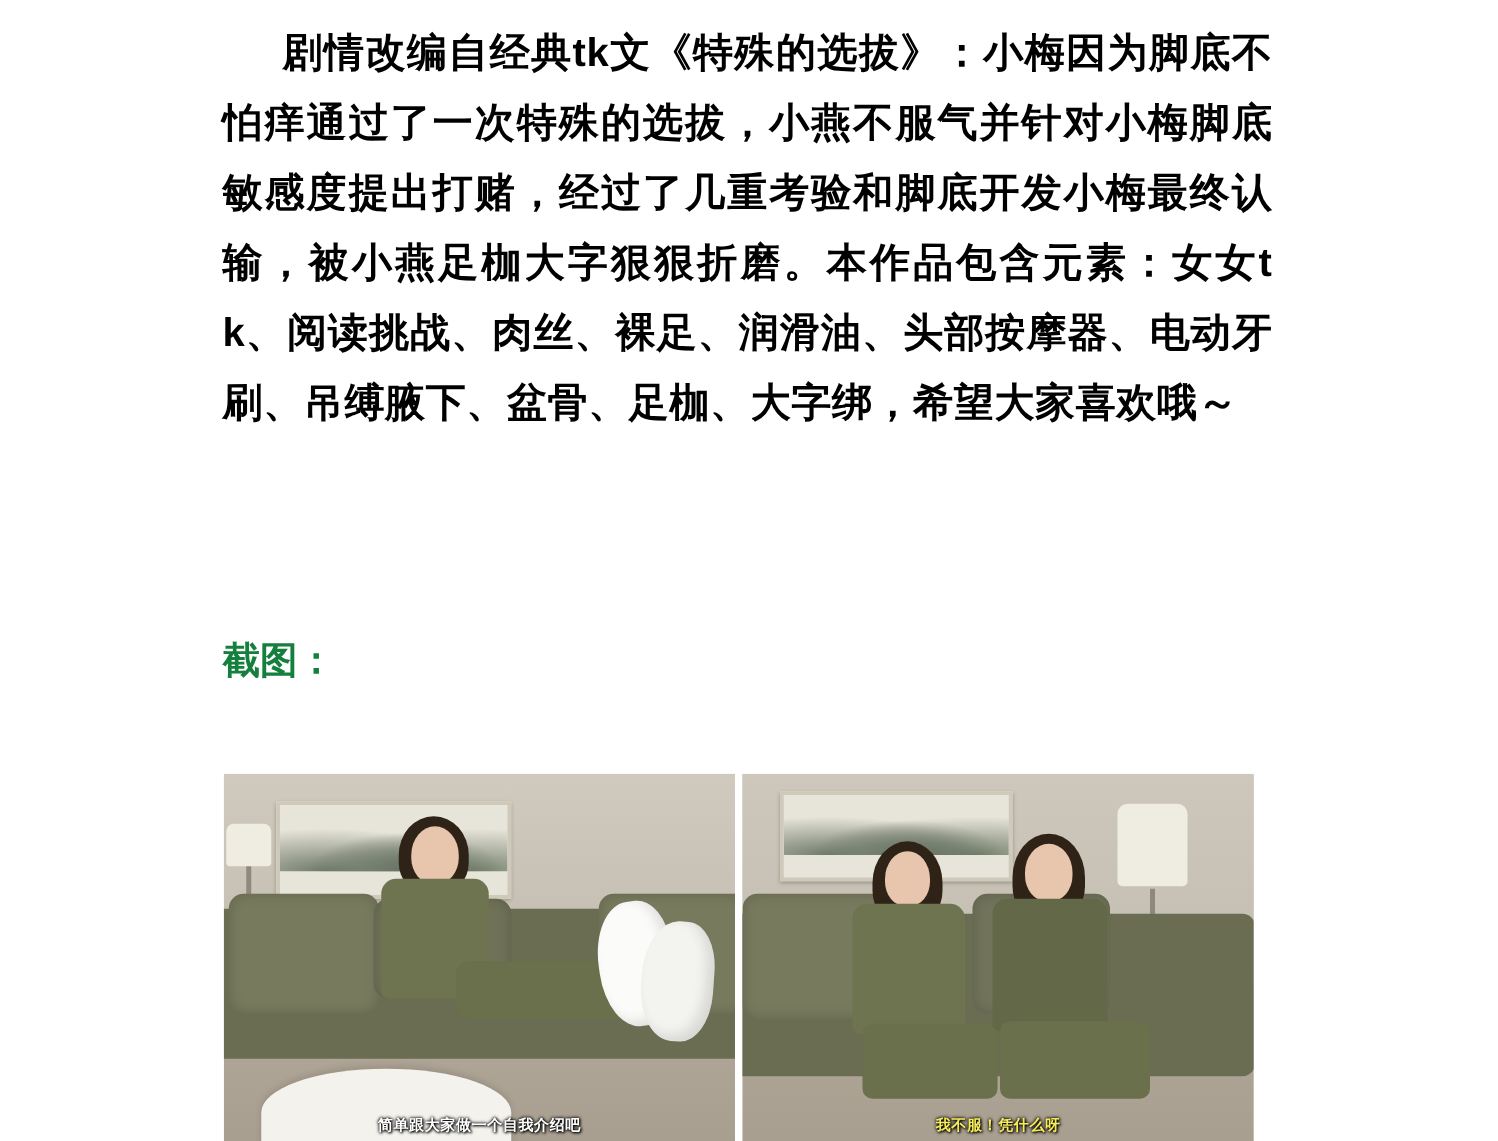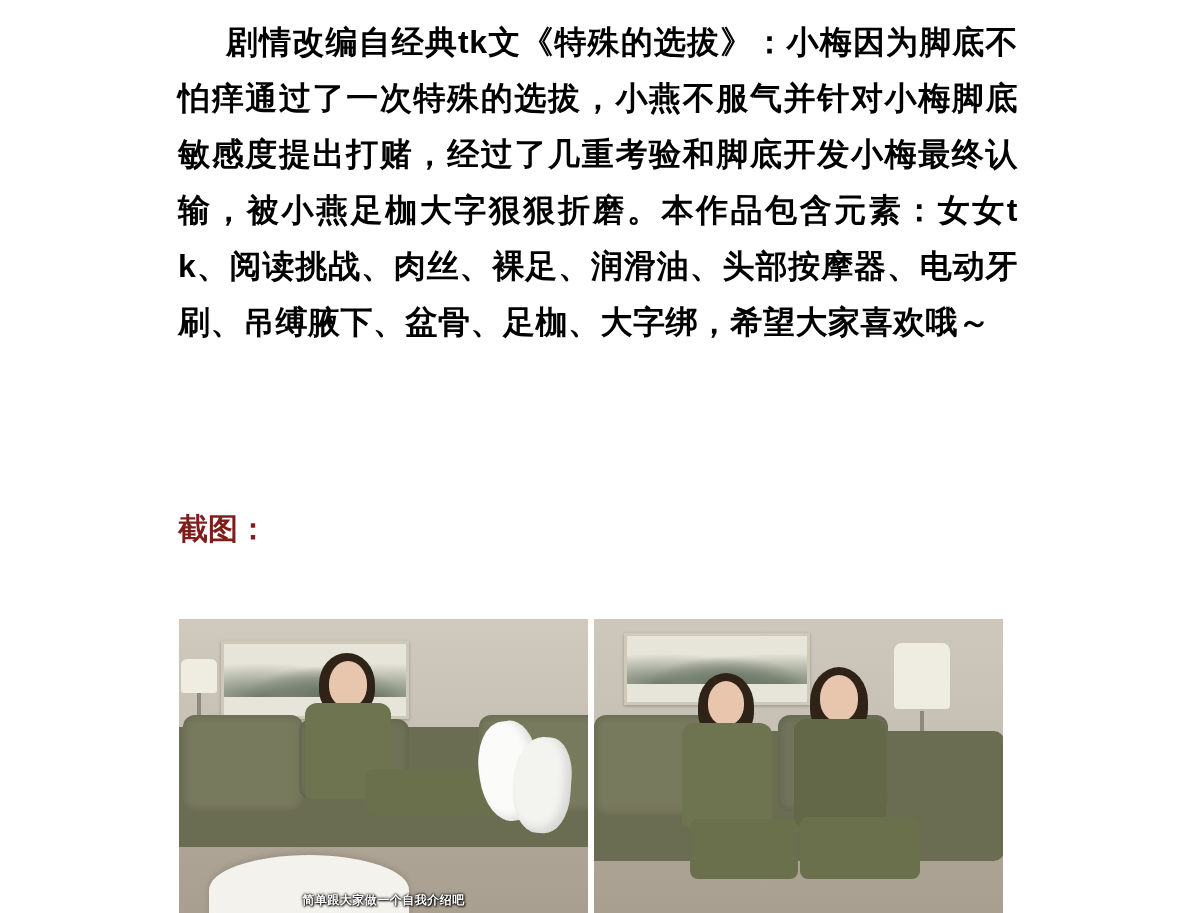--- a/index.html
+++ b/index.html
@@ -39,21 +39,21 @@
     white-space: pre-wrap;
     word-break: break-all;
   }
   .screenshot-label {
     position: absolute;
     left: 178px;
     top: 504px;
     font-size: 30px;
     font-weight: bold;
     line-height: 50px;
-    color: #7f1d1d;
+    color: #15803d;
   }
   .images-row {
     position: absolute;
     left: 179px;
     top: 619px;
     width: 824px;
     height: 294px;
     display: flex;
     gap: 6px;
     overflow: hidden;
@@ -234,16 +234,17 @@
       <div class="person-hair" style="left:104px; top:54px; width:56px; height:66px;"></div>
       <div class="person-head" style="left:114px; top:62px; width:36px; height:44px;"></div>
       <div class="uniform" style="left:88px; top:104px; width:90px; height:104px;"></div>
       <div class="leg" style="left:96px; top:200px; width:108px; height:60px;"></div>
 
       <div class="person-hair" style="left:216px; top:48px; width:58px; height:70px;"></div>
       <div class="person-head" style="left:226px; top:56px; width:38px; height:46px;"></div>
       <div class="uniform dark" style="left:200px; top:100px; width:92px; height:106px;"></div>
       <div class="leg" style="left:206px; top:198px; width:120px; height:62px;"></div>
 
+      <div class="subtitle yellow">我不服！凭什么呀</div>
     </div>
 
   </div>
 </div>
 
 </body></html>

